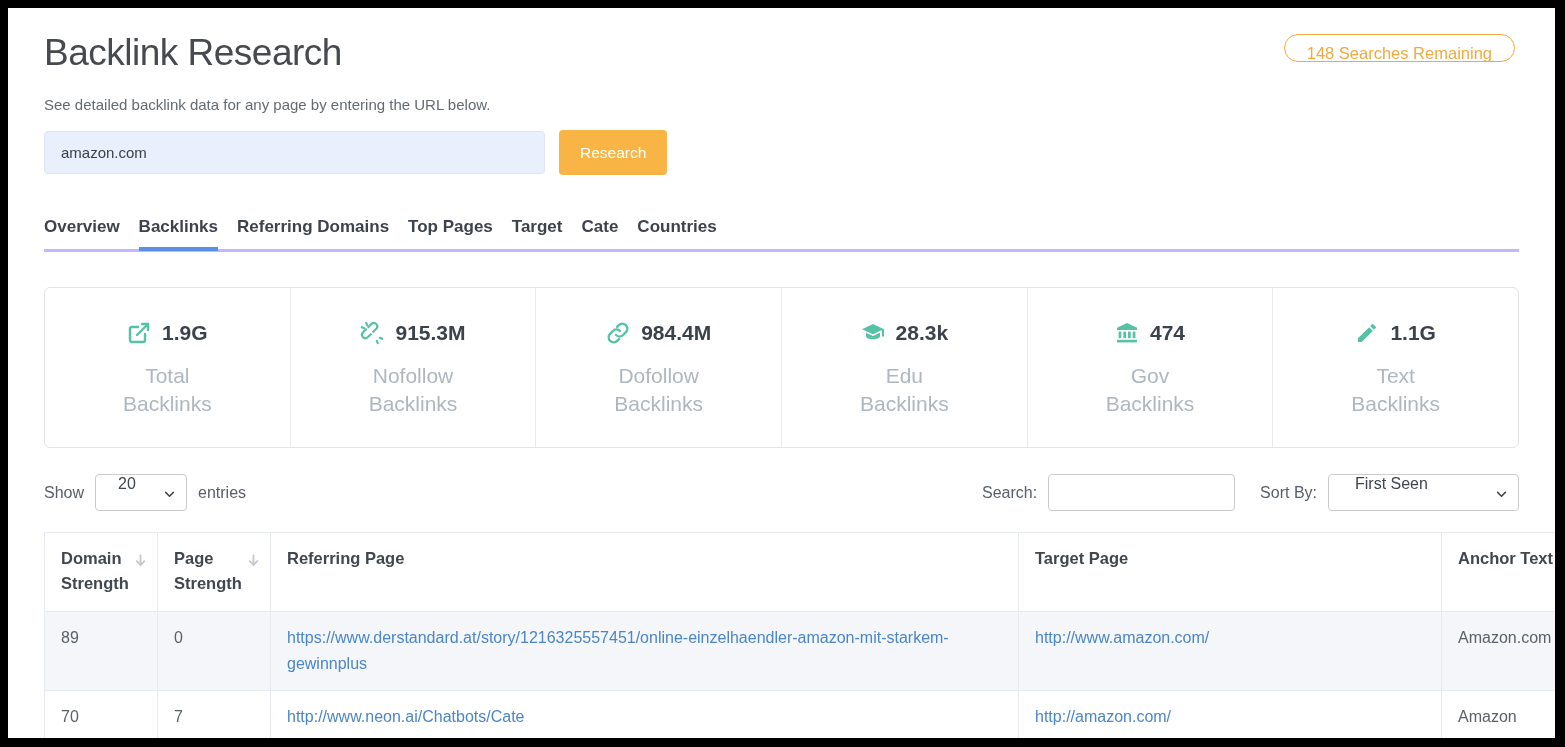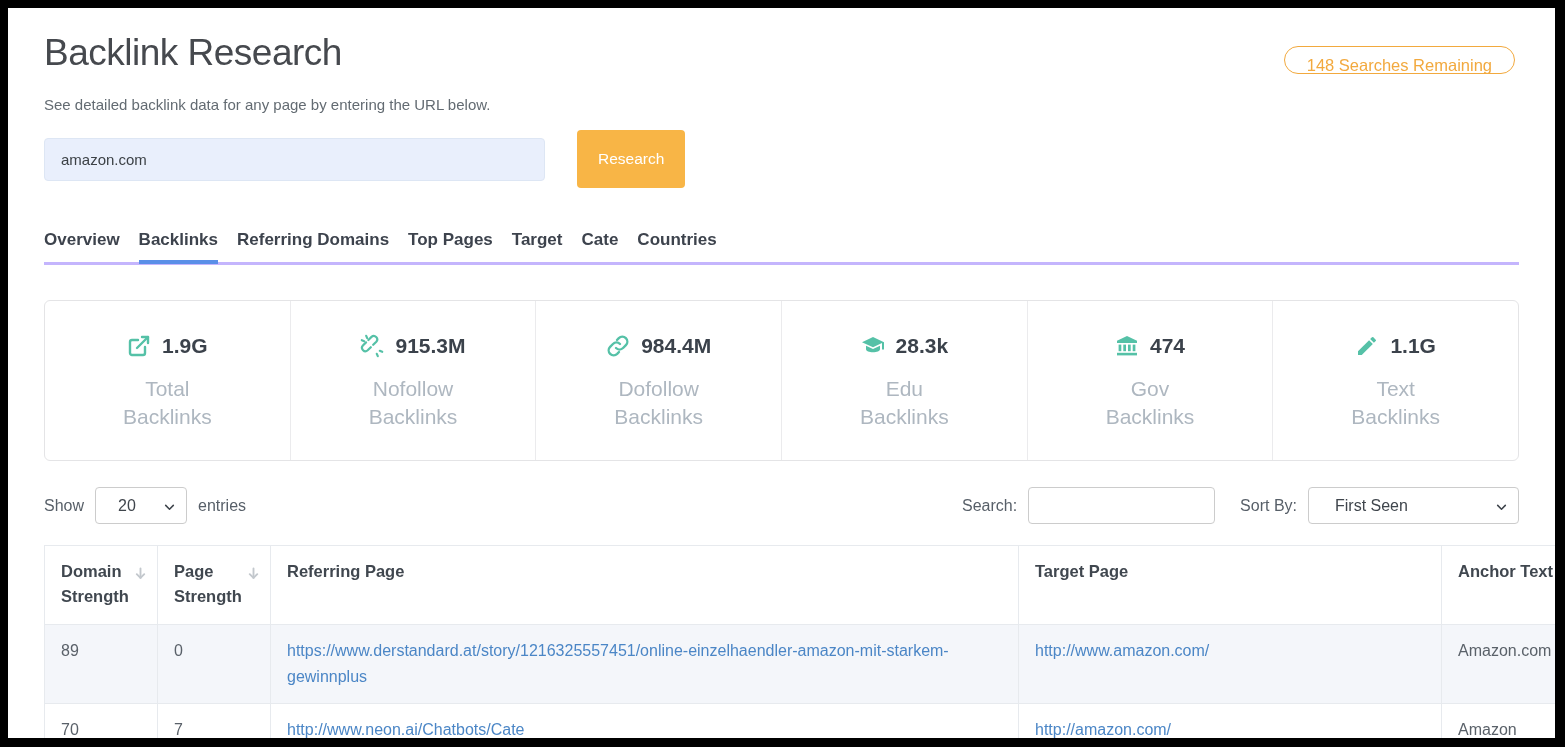--- a/index.html
+++ b/index.html
@@ -19,21 +19,21 @@
   }
   .frame{
     position:absolute;
     top:8px;left:8px;right:10px;bottom:9px;
     background:#fff;
     overflow:hidden;
   }
   .content{padding:0 36px;position:relative;}
 
   
-  .page-header{display:flex;justify-content:space-between;align-items:flex-end;padding-top:24px;gap:40px;}
+  .page-header{display:flex;justify-content:space-between;align-items:flex-start;padding-top:24px;gap:40px;}
   .page-title{font-size:37px;font-weight:500;color:#46494e;letter-spacing:-0.5px;}
   .badge{
     margin-top:2px;margin-right:4px;
     height:28px;line-height:37px;
     padding:0 22px;
     border:1.5px solid var(--badge-orange);
     border-radius:20px;
     color:var(--badge-orange);
     font-size:16.5px;
     white-space:nowrap;
@@ -46,22 +46,22 @@
     width:501px;height:43px;
     background:#e9effc;
     border:1px solid #dde6f4;
     border-radius:4px;
     padding:0 16px;
     font-size:15px;color:#3c4146;
     font-family:inherit;
     outline:none;
   }
   .research-btn{
-    margin-left:32px;
-    height:58px;padding:0 21px;
+    margin-left:14px;
+    height:45px;padding:0 21px;
     background:var(--accent-orange);
     border:none;border-radius:4px;
     color:#fff;font-size:15.5px;
     font-family:inherit;
     cursor:pointer;
   }
 
   
   .tabs{margin-top:42px;display:flex;gap:19px;border-bottom:3px solid #c4b5fd;}
   .tab{position:relative;padding-bottom:12px;font-size:17px;font-weight:600;color:#3d434d;cursor:pointer;white-space:nowrap;}
@@ -84,34 +84,34 @@
   .stat-label{margin-top:17px;font-size:21px;color:#aeb7c0;line-height:28px;}
 
   
   .table-controls{margin-top:26px;display:flex;justify-content:space-between;align-items:center;font-size:16px;color:#575f68;}
   .controls-left,.controls-right{display:flex;align-items:center;}
   .fake-select{
     position:relative;
     border:1px solid #ccc;border-radius:4px;
     background:#fff;
     height:37px;
-    display:flex;align-items:center;
+    display:flex;align-items:flex-start;
     cursor:pointer;
     color:#3f454c;
   }
   .fake-select .chev{position:absolute;right:10px;top:50%;transform:translateY(-50%);width:13px;height:13px;color:#3f454c;}
   .entries-select{width:92px;margin:0 11px;padding-left:22px;}
   .search-label{margin-right:11px;}
   .search-input{
     width:187px;height:37px;
     border:1px solid #ccc;border-radius:4px;
     padding:0 10px;font-size:15px;font-family:inherit;outline:none;color:#3f454c;
   }
   .sort-label{margin-left:25px;margin-right:11px;}
-  .sort-select{width:211px;padding-left:26px;}
+  .sort-select{width:191px;padding-left:26px;}
 
   
   .table-wrap{margin-top:21px;}
   table{border-collapse:collapse;table-layout:fixed;width:1637px;}
   th,td{border:1px solid #e7eaee;vertical-align:top;text-align:left;}
   th{
     padding:13px 16px 15px;
     font-size:16.5px;font-weight:700;color:#40474f;
     line-height:25px;
     position:relative;

